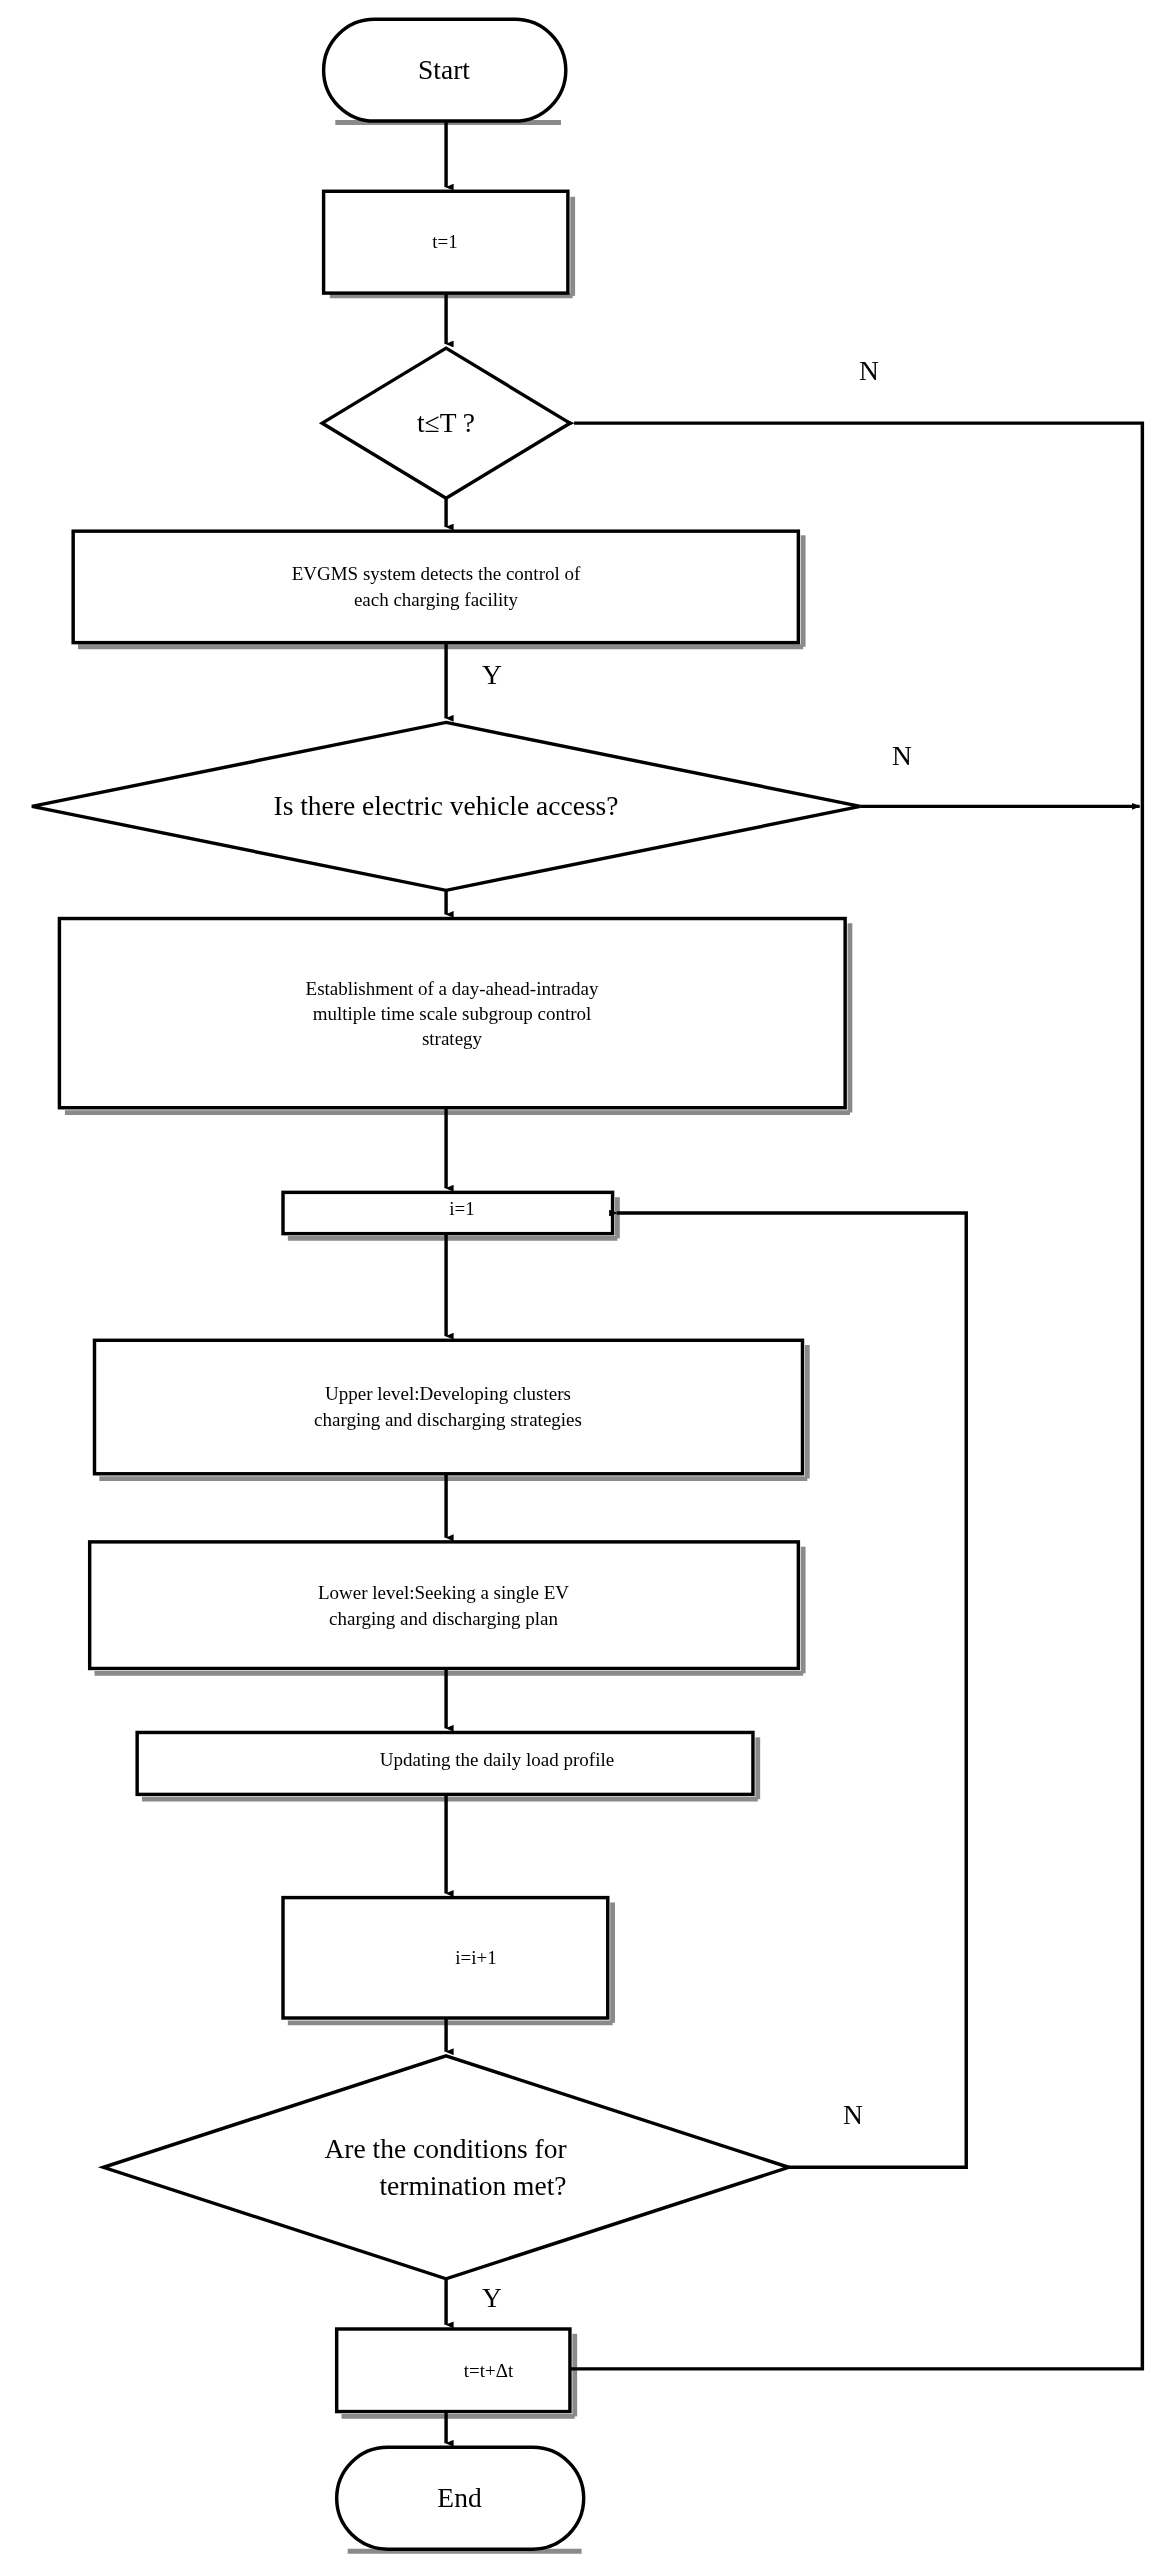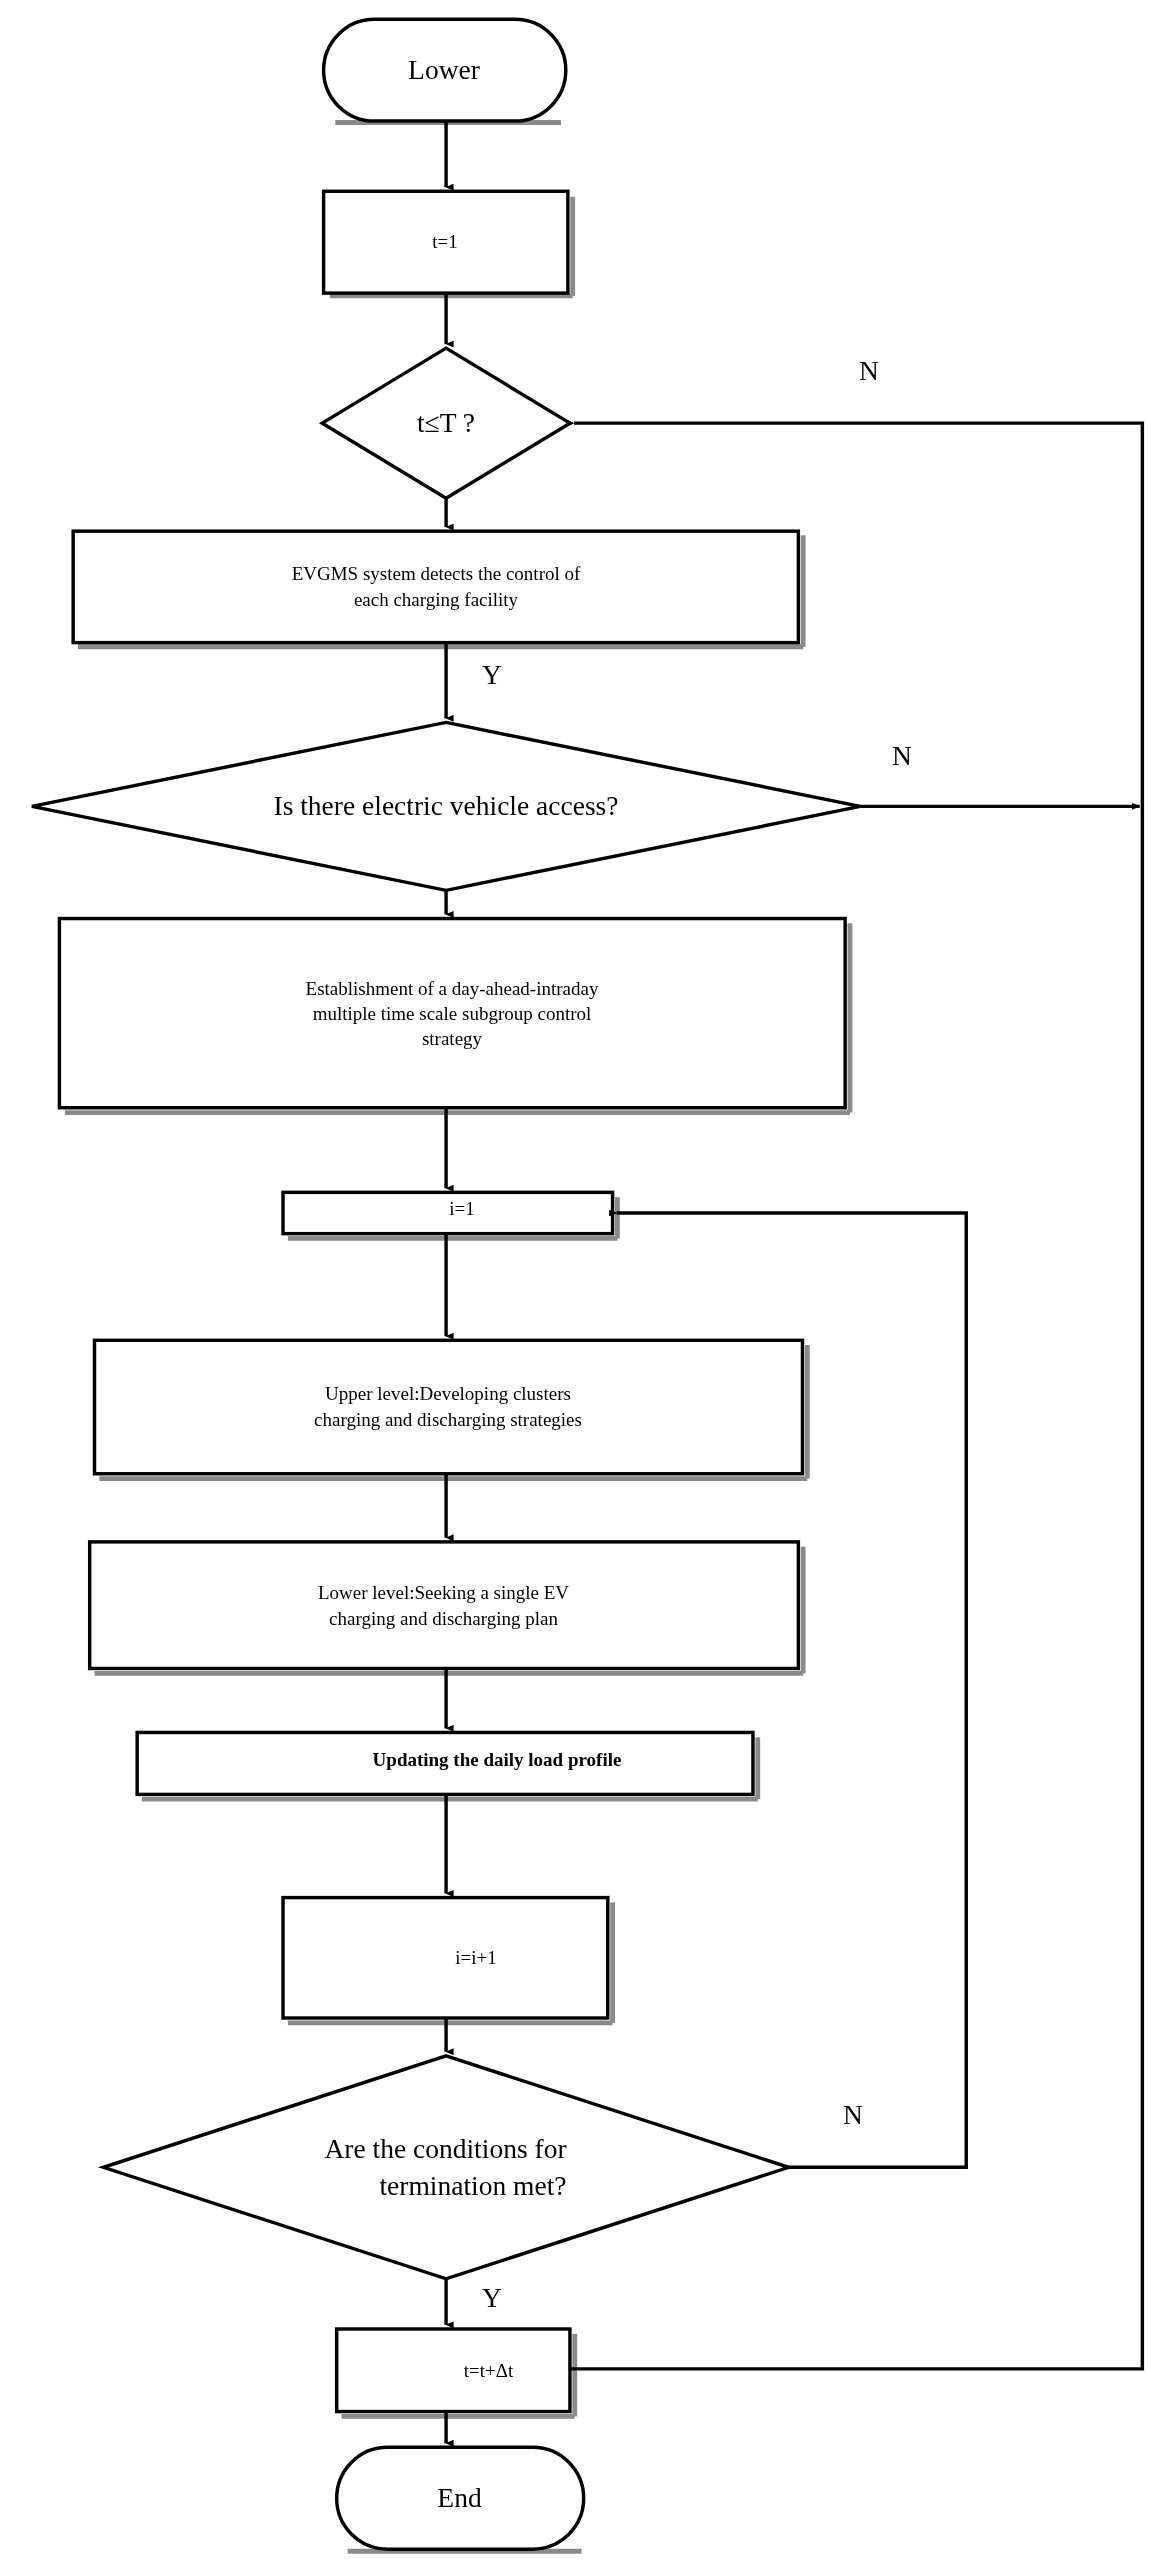--- a/index.html
+++ b/index.html
@@ -163,21 +163,21 @@
 
       <path d="M 1146,3150 L 1404,3150 L 1404,1763 L 896,1763" marker-end="url(#arrowLeft)"></path>
 
       <path d="M 1250,1172 L 1656,1172" marker-end="url(#arrowRight)"></path>
 
       <path d="M 828,3443 L 1660,3443 L 1660,615 L 834,615" marker-end="url(#arrowLeft)"></path>
     </g>
   </svg>
 
   <div class="shape-hit" style="left:323px; top:19px; width:242px; height:102px;"></div>
-  <div class="node-text terminal-text" style="left:323px; top:19px; width:242px; height:102px;">Lower</div>
+  <div class="node-text terminal-text" style="left:323px; top:19px; width:242px; height:102px;">Start</div>
 
   <div class="shape-hit" style="left:323px; top:191px; width:244px; height:102px;"></div>
   <div class="node-text process-text" style="left:323px; top:191px; width:244px; height:102px;">t=1</div>
 
   <div class="shape-hit" style="left:322px; top:348px; width:248px; height:150px;"></div>
   <div class="node-text decision-text" style="left:322px; top:348px; width:248px; height:150px;">t≤T ?</div>
 
   <div class="shape-hit" style="left:73px; top:531px; width:725px; height:111px;"></div>
   <div class="node-text process-text" style="left:87px; top:531px; width:698px; height:111px;">EVGMS system detects the control of
 each charging facility</div>
@@ -195,21 +195,21 @@
 
   <div class="shape-hit" style="left:94px; top:1340px; width:708px; height:133px;"></div>
   <div class="node-text process-text" style="left:108px; top:1340px; width:680px; height:133px;">Upper level:Developing clusters
 charging and discharging strategies</div>
 
   <div class="shape-hit" style="left:89px; top:1542px; width:709px; height:127px;"></div>
   <div class="node-text process-text" style="left:103px; top:1542px; width:681px; height:127px;">Lower level:Seeking a single EV
 charging and discharging plan</div>
 
   <div class="shape-hit" style="left:137px; top:1732px; width:616px; height:62px;"></div>
-  <div class="node-text process-text" style="left:137px; top:1729px; width:720px; height:62px;font-weight:bold;">Updating the daily load profile</div>
+  <div class="node-text process-text" style="left:137px; top:1729px; width:720px; height:62px;">Updating the daily load profile</div>
 
   <div class="shape-hit" style="left:283px; top:1898px; width:325px; height:120px;"></div>
   <div class="node-text process-text" style="left:283px; top:1898px; width:386px; height:120px;">i=i+1</div>
 
   <div class="shape-hit" style="left:103px; top:2056px; width:685px; height:223px;"></div>
   <div class="node-text decision-text" style="left:158px; top:2056px; width:575px; height:223px;">Are the conditions for
 termination met?</div>
 
   <div class="shape-hit" style="left:336px; top:2329px; width:233px; height:83px;"></div>
   <div class="node-text process-text" style="left:336px; top:2329px; width:233px; height:83px;padding-left:36px;">t=t+Δt</div>

